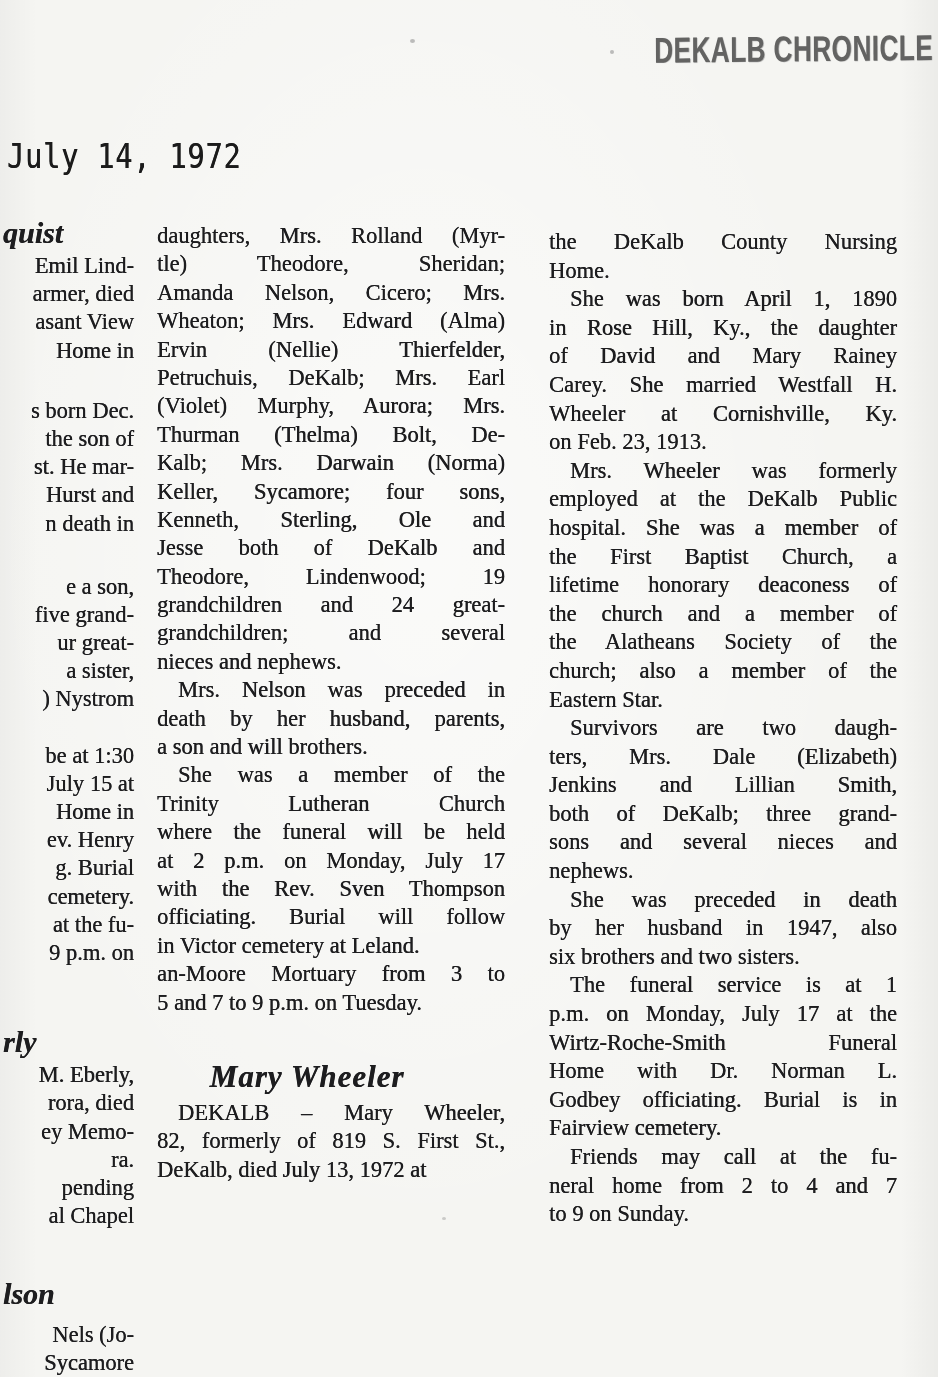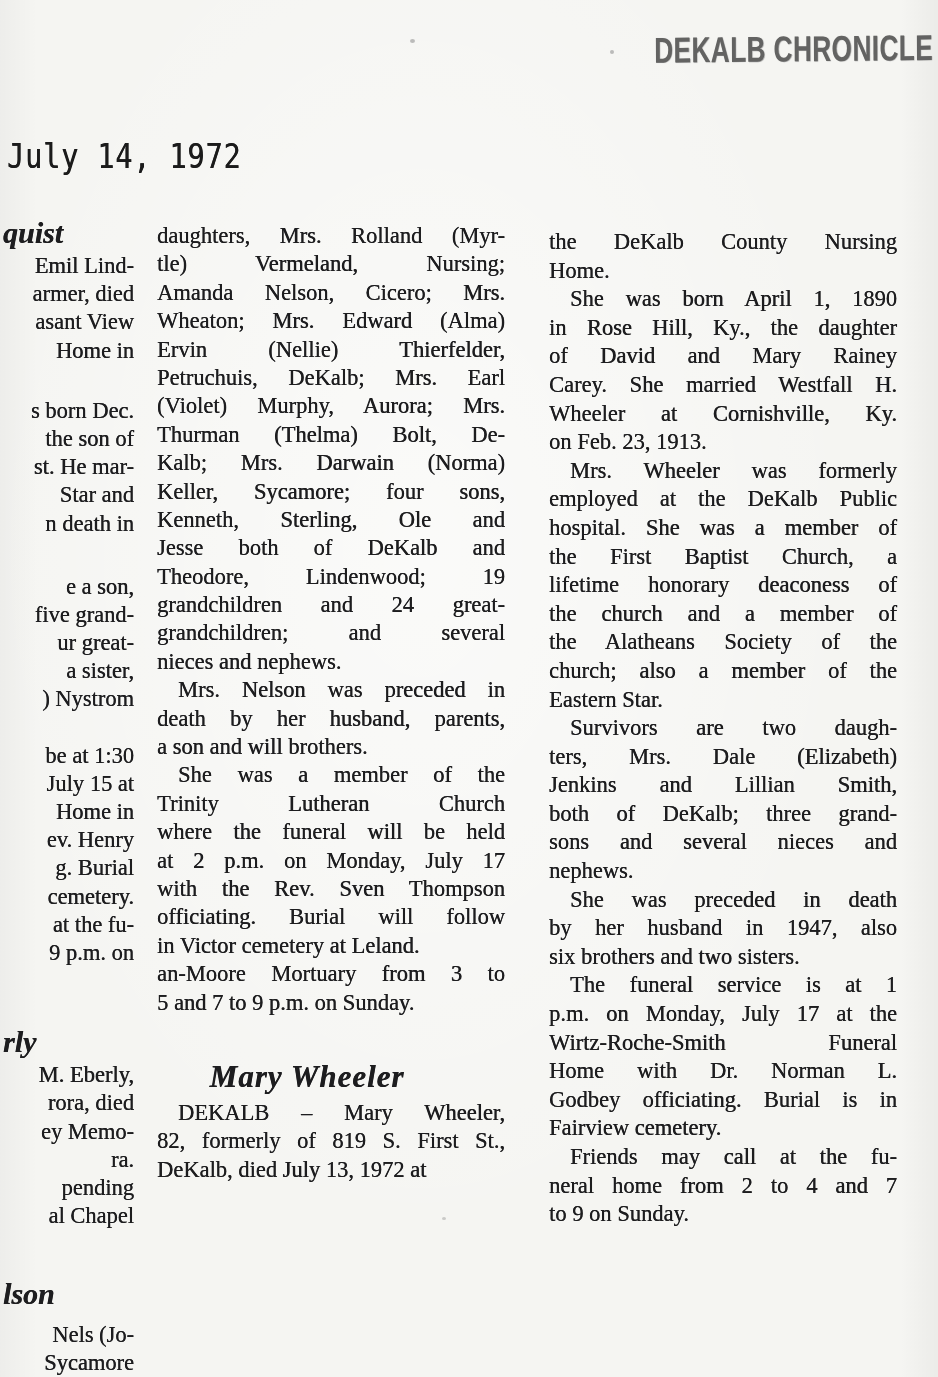--- a/index.html
+++ b/index.html
@@ -96,21 +96,21 @@
       <div class="tline">Emil Lind-</div>
       <div class="tline">armer, died</div>
       <div class="tline">asant View</div>
       <div class="tline last">Home in</div>
     </div>
     <div style="height: 32px;"></div>
     <div class="para">
       <div class="tline">s born Dec.</div>
       <div class="tline">the son of</div>
       <div class="tline">st. He mar-</div>
-      <div class="tline">Star and</div>
+      <div class="tline">Hurst and</div>
       <div class="tline last">n death in</div>
     </div>
     <div style="height: 35px;"></div>
     <div class="para">
       <div class="tline">e a son,</div>
       <div class="tline">five grand-</div>
       <div class="tline">ur great-</div>
       <div class="tline">a sister,</div>
       <div class="tline last">) Nystrom</div>
     </div>
@@ -139,21 +139,21 @@
     <div class="heading">lson</div>
     <div style="height: 8px;"></div>
     <div class="para">
       <div class="tline">Nels (Jo-</div>
       <div class="tline last">Sycamore</div>
     </div>
   </div>
 <div class="col" id="col-mid">
     <div class="para">
       <div class="tline">daughters, Mrs. Rolland (Myr-</div>
-      <div class="tline">tle) Vermeland, Nursing;</div>
+      <div class="tline">tle) Theodore, Sheridan;</div>
       <div class="tline">Amanda Nelson, Cicero; Mrs.</div>
       <div class="tline">Wheaton; Mrs. Edward (Alma)</div>
       <div class="tline">Ervin (Nellie) Thierfelder,</div>
       <div class="tline">Petruchuis, DeKalb; Mrs. Earl</div>
       <div class="tline">(Violet) Murphy, Aurora; Mrs.</div>
       <div class="tline">Thurman (Thelma) Bolt, De-</div>
       <div class="tline">Kalb; Mrs. Darwain (Norma)</div>
       <div class="tline">Keller, Sycamore; four sons,</div>
       <div class="tline">Kenneth, Sterling, Ole and</div>
       <div class="tline">Jesse both of DeKalb and</div>
@@ -171,21 +171,21 @@
       <div class="tline indent">She was a member of the</div>
       <div class="tline">Trinity Lutheran Church</div>
       <div class="tline">where the funeral will be held</div>
       <div class="tline">at 2 p.m. on Monday, July 17</div>
       <div class="tline">with the Rev. Sven Thompson</div>
       <div class="tline">officiating. Burial will follow</div>
       <div class="tline last">in Victor cemetery at Leland.</div>
     </div>
     <div class="para">
       <div class="tline">an-Moore Mortuary from 3 to</div>
-      <div class="tline last">5 and 7 to 9 p.m. on Sunday.</div>
+      <div class="tline last">5 and 7 to 9 p.m. on Tuesday.</div>
     </div>
     <div style="height: 38px;"></div>
     <div class="heading">Mary Wheeler</div>
     <div class="para">
       <div class="tline indent">DEKALB – Mary Wheeler,</div>
       <div class="tline">82, formerly of 819 S. First St.,</div>
       <div class="tline last">DeKalb, died July 13, 1972 at</div>
     </div>
   </div>
 <div class="col" id="col-right">

